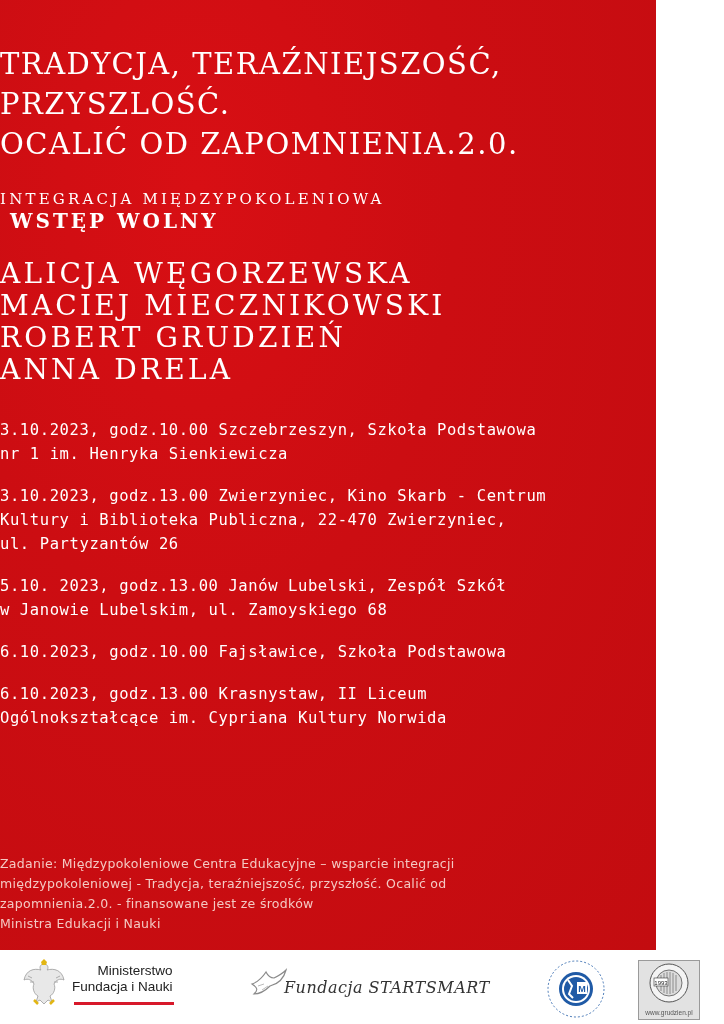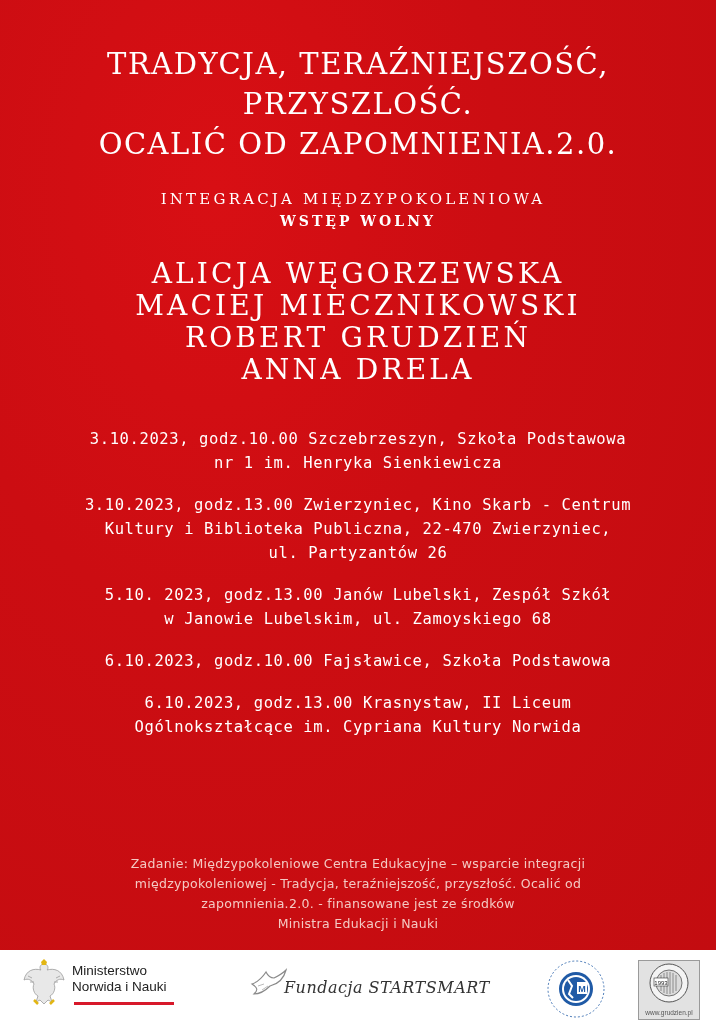--- a/index.html
+++ b/index.html
@@ -2,56 +2,54 @@
 <html><head>
   <meta charset="utf-8">
   <style>
     html, body { margin: 0; padding: 0; }
     body {
       width: 724px; height: 1024px; overflow: hidden;
       background: #ffffff;
       font-family: "DejaVu Serif", serif;
     }
     .poster {
-      position: relative; width: 716px; height: 950px;
+      position: relative; width: 656px; height: 950px;
       background: radial-gradient(ellipse at 30% 20%, #d80f14 0%, #cc0d12 40%, #c30c10 100%);
       color: #ffffff;
-      text-align: center;
     }
     .title {
       position: absolute; left: 0; right: 0; top: 44px;
       font-family: "DejaVu Serif", serif;
       font-size: 29px; line-height: 40px;
       letter-spacing: 1.5px;
     }
     .title div { white-space: nowrap; }
     .subtitle {
       position: absolute; left: 0; right: 10px; top: 188px;
       font-family: "DejaVu Serif", serif;
       font-size: 15px; letter-spacing: 3.2px; line-height: 22px;
     }
     .free-entry {
-      position: absolute; left: 0; right: 0; top: 210px;
+      position: absolute; left: 10px; right: 0; top: 210px;
       font-family: "DejaVu Serif", serif; font-weight: bold;
-      font-size: 14px; letter-spacing: 3px; line-height: 22px;
+      font-size: 20px; letter-spacing: 3px; line-height: 22px;
     }
     .names {
       position: absolute; left: 0; right: 0; top: 258px;
       font-family: "DejaVu Serif", serif;
       font-size: 28px; letter-spacing: 3.2px; line-height: 32px;
     }
     .events {
       position: absolute; left: 0; right: 0; top: 418px;
       font-family: "DejaVu Sans Mono", monospace;
     }
     .event {
       font-size: 15.5px; line-height: 24px;
       letter-spacing: 0.6px; margin-bottom: 18px;
       white-space: nowrap;
-      margin-top: 9px;
     }
     .event div { white-space: nowrap; }
     .footnote {
       position: absolute; left: 0; right: 0; top: 854px;
       font-family: "DejaVu Sans", sans-serif;
       font-size: 12.5px; line-height: 20px;
       color: #f4c9c3; letter-spacing: 0.3px;
     }
     .footnote div { white-space: nowrap; }
 
@@ -59,21 +57,21 @@
       position: absolute; top: 950px; left: 0; width: 724px; height: 74px;
       background: #ffffff;
     }
     .logo-men {
       position: absolute; left: 22px; top: 8px; width: 160px; height: 52px;
     }
     .logo-men .eagle { position: absolute; left: 0; top: 0; width: 44px; height: 50px; }
     .logo-men .men-text {
       position: absolute; left: 50px; top: 5px;
       font-family: "Liberation Sans", sans-serif; font-size: 13.5px; line-height: 16px;
-      color: #222; text-align: left; white-space: nowrap;
+      color: #222; text-align: right; white-space: nowrap;
     }
     .logo-men .men-bar {
       position: absolute; left: 52px; top: 44px; width: 100px; height: 3px;
       background: #d7182a;
     }
     .logo-fundacja {
       position: absolute; left: 248px; top: 12px; width: 200px; height: 40px;
     }
     .logo-fundacja .dove { position: absolute; left: 0; top: 2px; width: 40px; height: 34px; }
     .logo-fundacja .fund-text {
@@ -149,21 +147,21 @@
 <div class="logos">
   <div class="logo-men">
     <svg class="eagle" viewBox="0 0 44 50">
       <path d="M22 6 C18 6 17 10 19 12 C12 10 4 12 2 22 C6 20 10 22 12 26 C10 30 12 36 16 38 L14 44 L18 42 L22 46 L26 42 L30 44 L28 38 C32 36 34 30 32 26 C34 22 38 20 42 22 C40 12 32 10 25 12 C27 10 26 6 22 6 Z" fill="#e8e8e8" stroke="#9a9a9a" stroke-width="0.8"></path>
       <path d="M19 4 L22 1 L25 4 L24 7 L20 7 Z" fill="#e2b614"></path>
       <path d="M12 42 L16 46 M32 42 L28 46" stroke="#e2b614" stroke-width="2.5"></path>
       <path d="M6 18 L10 20 M38 18 L34 20 M8 24 L12 24 M36 24 L32 24" stroke="#9a9a9a" stroke-width="0.8"></path>
     </svg>
     <div class="men-text">
       <div>Ministerstwo</div>
-      <div>Norwida i Nauki</div>
+      <div>Fundacja i Nauki</div>
     </div>
     <div class="men-bar"></div>
   </div>
 
   <div class="logo-fundacja">
     <svg class="dove" viewBox="0 0 40 34">
       <path d="M4 20 C10 18 14 14 18 8 C20 12 22 14 26 14 C30 12 34 10 38 6 C36 14 30 20 22 22 C18 26 12 30 6 30 C10 26 10 24 4 20 Z" fill="none" stroke="#8a8a8a" stroke-width="1.2"></path>
       <path d="M10 22 L16 20 M14 26 L20 22" stroke="#aaaaaa" stroke-width="0.8"></path>
     </svg>
     <div class="fund-text">Fundacja STARTSMART</div>

